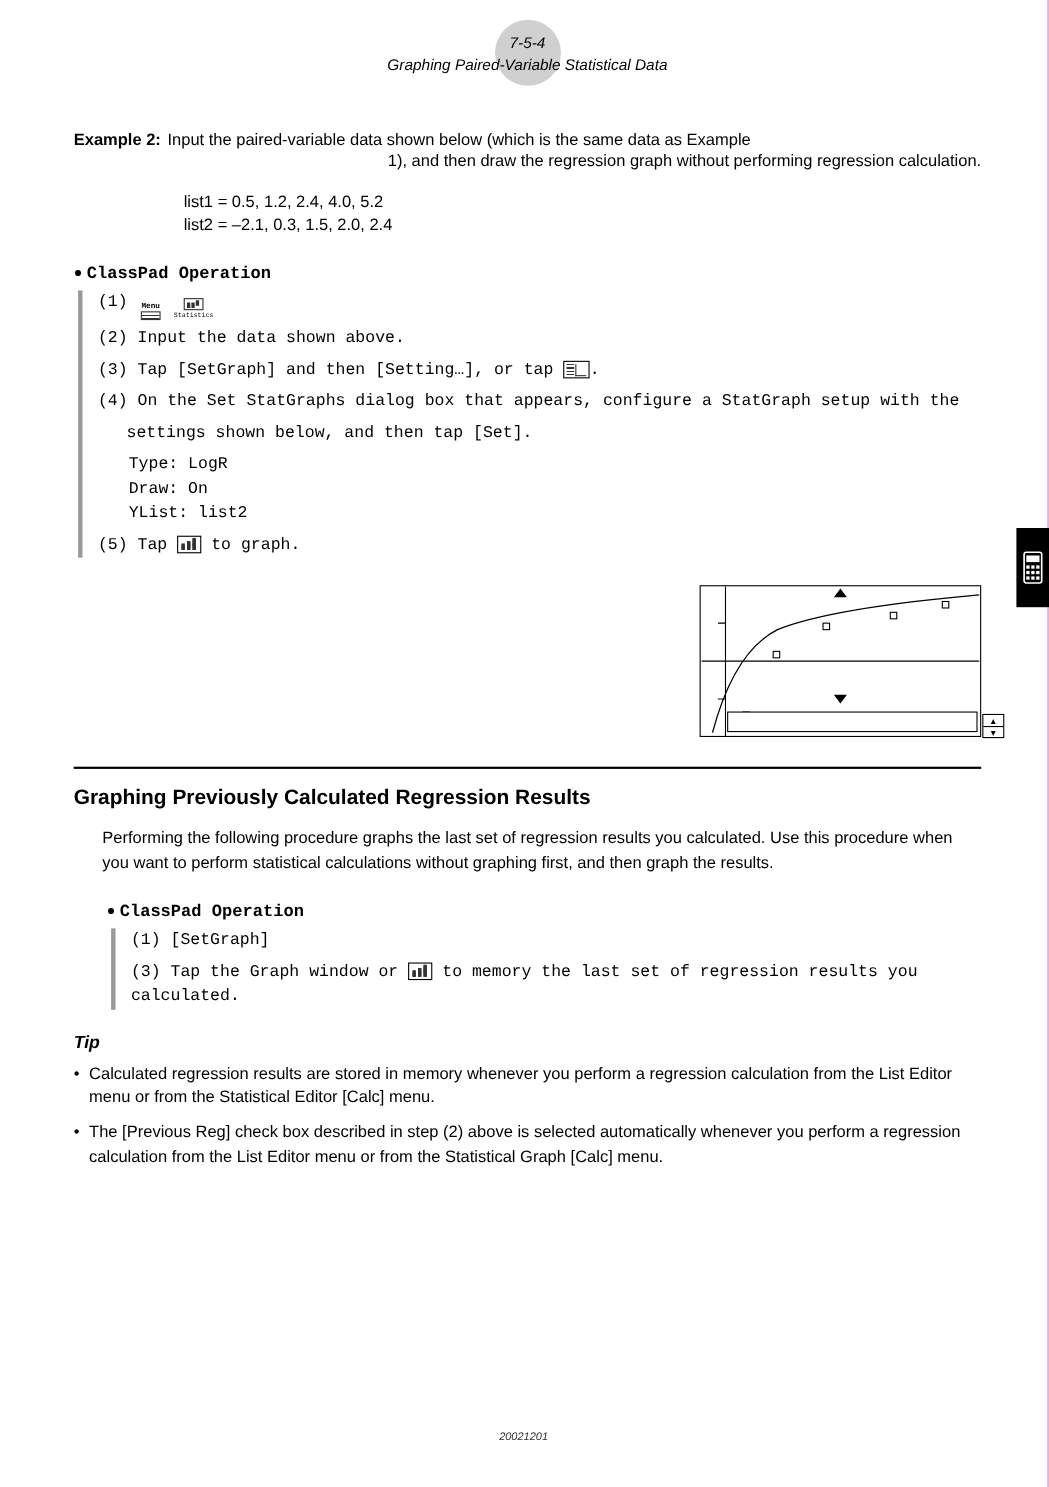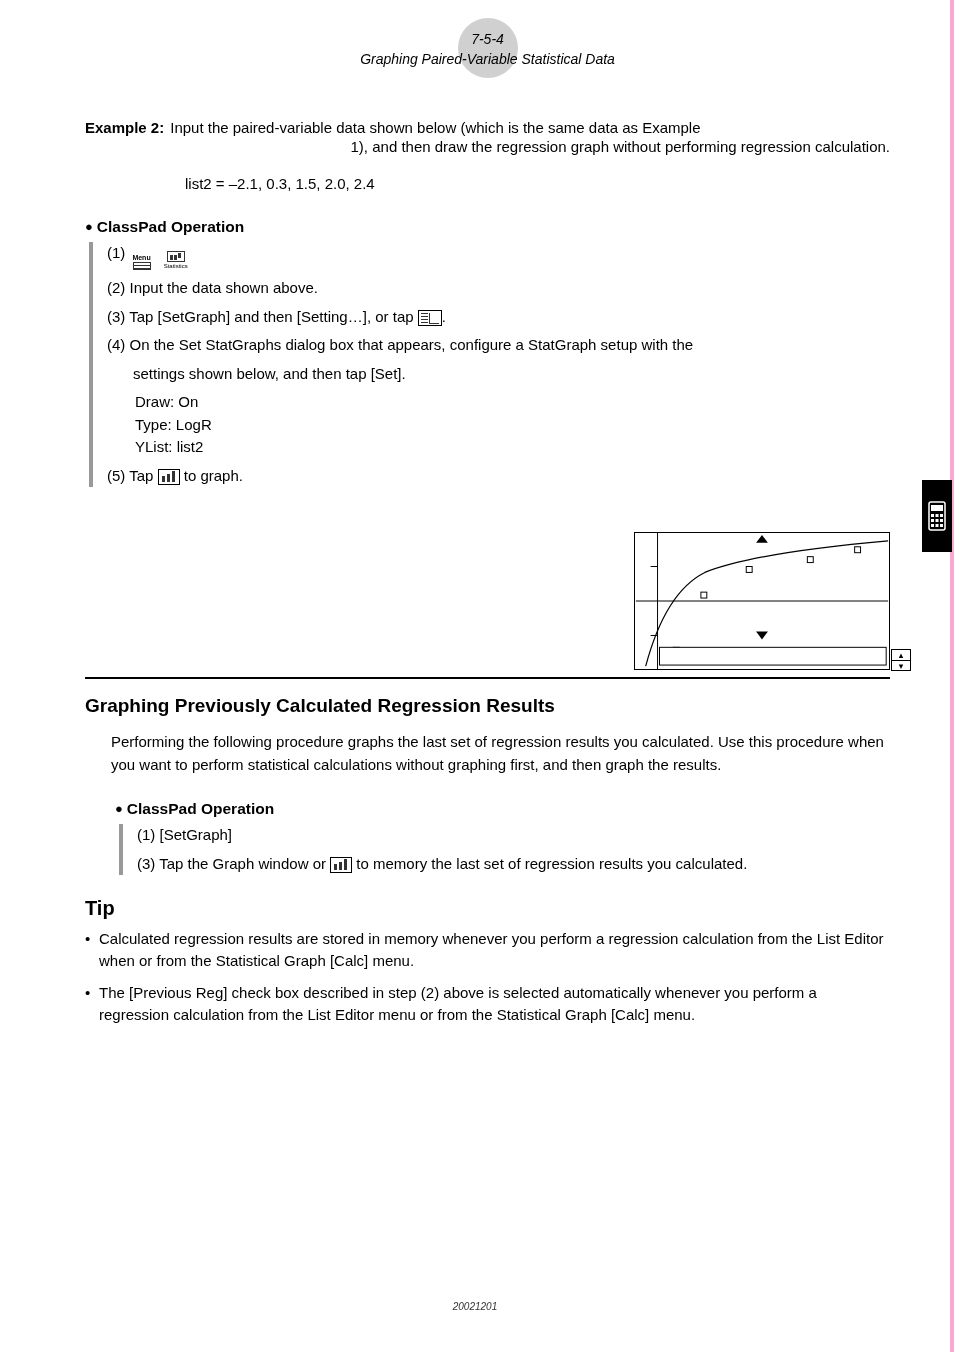--- a/index.html
+++ b/index.html
@@ -6,24 +6,24 @@
   body {
     font-family: Arial, Helvetica, sans-serif;
     font-size: 15px;
     color: #000;
     background: #fff;
     width: 954px;
     height: 1352px;
     position: relative;
   }
   .page {
-    padding: 30px 60px 30px 85px;
+    padding: 30px 60px 30px 67px;
     position: relative;
     height: 100%;
-    border-right: 4px solid #f9a8d4;
+    border-right: 2px solid #f9a8d4;
   }
   .header {
     text-align: center;
     font-style: italic;
     font-size: 14px;
     line-height: 1.4;
     margin-bottom: 50px;
     position: relative;
   }
   .header-circle {
@@ -44,21 +44,21 @@
   .example-body {
     margin-left: 100px;
     line-height: 1.5;
     text-align: right;
   }
   .example-first { display: flex; }
   .example-first .lbl { flex: 0 0 auto; font-weight: bold; margin-right: 6px; }
   .example-first .txt { flex: 1; }
   .lists { margin-left: 100px; margin-top: 14px; line-height: 1.45; }
 
-  .op-section { margin-top: 24px; }
+  .op-section { margin-top: 24px; font-family: Liberation Mono, monospace; }
   .op-heading { font-weight: bold; font-size: 15.5px; margin-bottom: 6px; }
   .op-heading .bullet { font-size: 13px; margin-right: 4px; vertical-align: 1px; }
   .left-bar {
     border-left: 4px solid #999;
     padding-left: 14px;
     margin-left: 4px;
   }
   .step { margin: 6px 0; line-height: 1.5; }
   .step .num { display: inline; }
   .substeps { margin-left: 28px; line-height: 1.5; }
@@ -136,21 +136,21 @@
     border: 1px solid #000; display:flex; flex-direction:column;
   }
   .sg-scroll div { flex:1; border-bottom:1px solid #000; font-size:9px; text-align:center; line-height:10px;}
   .sg-scroll div:last-child { border-bottom:none; }
 
   .hr { border: none; border-top: 2px solid #000; margin: 60px 0 16px 0; }
 
   .h2 { font-weight: bold; font-size: 19px; margin-bottom: 14px; }
   .para { margin-left: 26px; line-height: 1.5; margin-bottom: 16px; }
 
-  .tip-h { font-weight: bold; font-size: 20px; margin-top: 22px; margin-bottom: 8px; }
+  .tip-h { font-style: italic; font-weight: bold; font-size: 16px; margin-top: 22px; margin-bottom: 8px; }
   .tip-item { display: flex; margin-bottom: 10px; line-height: 1.45; }
   .tip-item .dot { flex: 0 0 14px; }
   .tip-item .txt { flex: 1; }
 
   .side-tab {
     position: absolute;
     right: -2px;
     top: 480px;
     width: 30px;
     height: 72px;
@@ -182,20 +182,21 @@
     <div class="header-title">Graphing Paired-Variable Statistical Data</div>
   </div>
 
   <div class="example-block">
     <div class="example-first">
       <span class="lbl">Example 2:</span>
       <span class="txt">Input the paired-variable data shown below (which is the same data as Example</span>
     </div>
     <div class="example-body">1), and then draw the regression graph without performing regression calculation.</div>
     <div class="lists">
+      <div>list1 = 0.5,  1.2,  2.4,  4.0,  5.2</div>
       <div>list2 = –2.1,  0.3,  1.5,  2.0,  2.4</div>
     </div>
   </div>
 
   <div class="op-section">
     <div class="op-heading">
       <span class="bullet">●</span><span>ClassPad Operation</span>
     </div>
     <div class="left-bar">
       <div class="step">
@@ -209,22 +210,22 @@
           <span class="slabel">Statistics</span>
         </span>
       </div>
       <div class="step">(2) Input the data shown above.</div>
       <div class="step">
         <span>(3) Tap [SetGraph] and then [Setting…], or tap </span><span class="icon icon-setg"></span><span>.</span>
       </div>
       <div class="step">(4) On the Set StatGraphs dialog box that appears, configure a StatGraph setup with the</div>
       <div class="step continued">settings shown below, and then tap [Set].</div>
       <div class="substeps">
+        <div>Type:  LogR</div>
         <div>Draw: On</div>
-        <div>Type:  LogR</div>
         <div>YList:  list2</div>
       </div>
       <div class="step">
         <span>(5) Tap </span><span class="icon icon-graph"><span class="bars">
               <span></span>
               <span></span>
               <span></span>
             </span></span><span> to graph.</span>
       </div>
     </div>
@@ -271,21 +272,21 @@
               <span></span>
               <span></span>
             </span></span><span> to memory the last set of regression results you calculated.</span>
       </div>
     </div>
   </div>
 
   <div class="tip-h">Tip</div>
   <div class="tip-item">
     <span class="dot">•</span>
-    <span class="txt">Calculated regression results are stored in memory whenever you perform a regression calculation from the List Editor when or from the Statistical Graph [Calc] menu.</span>
+    <span class="txt">Calculated regression results are stored in memory whenever you perform a regression calculation from the List Editor menu or from the Statistical Editor [Calc] menu.</span>
   </div>
   <div class="tip-item">
     <span class="dot">•</span>
     <span class="txt">The [Previous Reg] check box described in step (2) above is selected automatically whenever you perform a regression calculation from the List Editor menu or from the Statistical Graph [Calc] menu.</span>
   </div>
 
   <div class="side-tab">
     <svg viewBox="0 0 20 30">
       <rect x="2" y="1" width="16" height="28" rx="2" fill="none" stroke="#fff" stroke-width="1.5"></rect>
       <rect x="4" y="4" width="12" height="6" fill="#fff"></rect>

